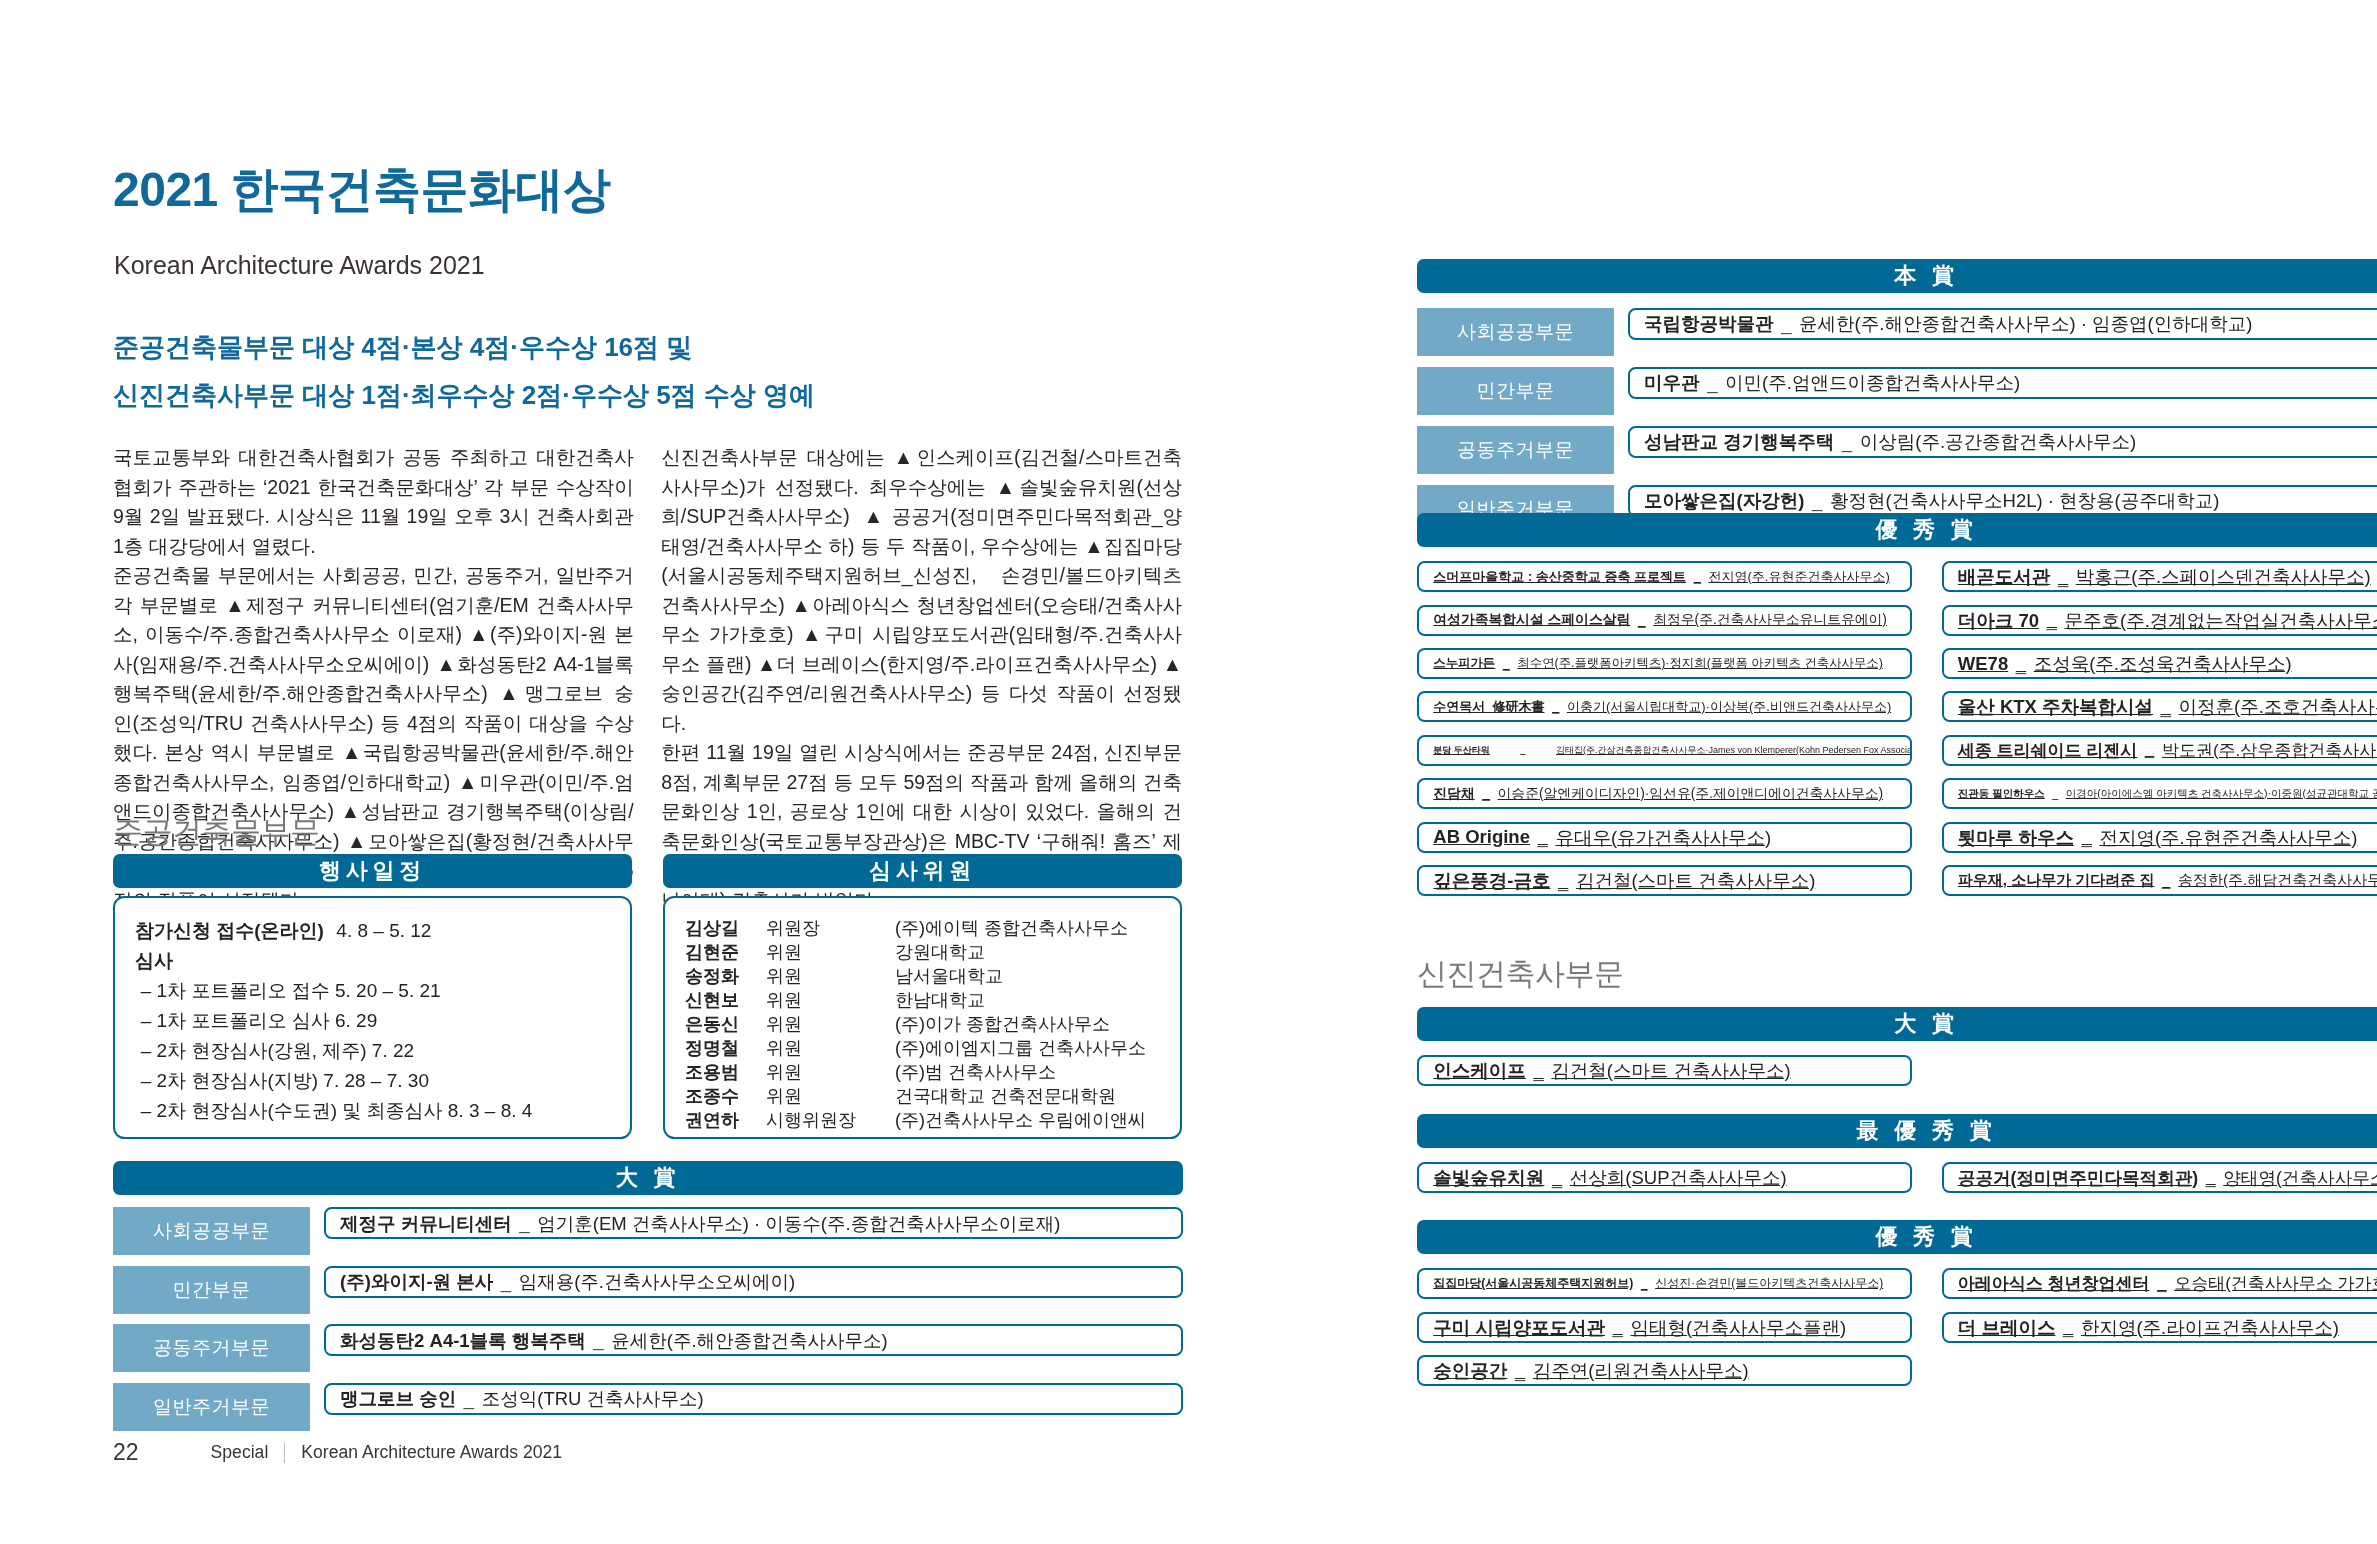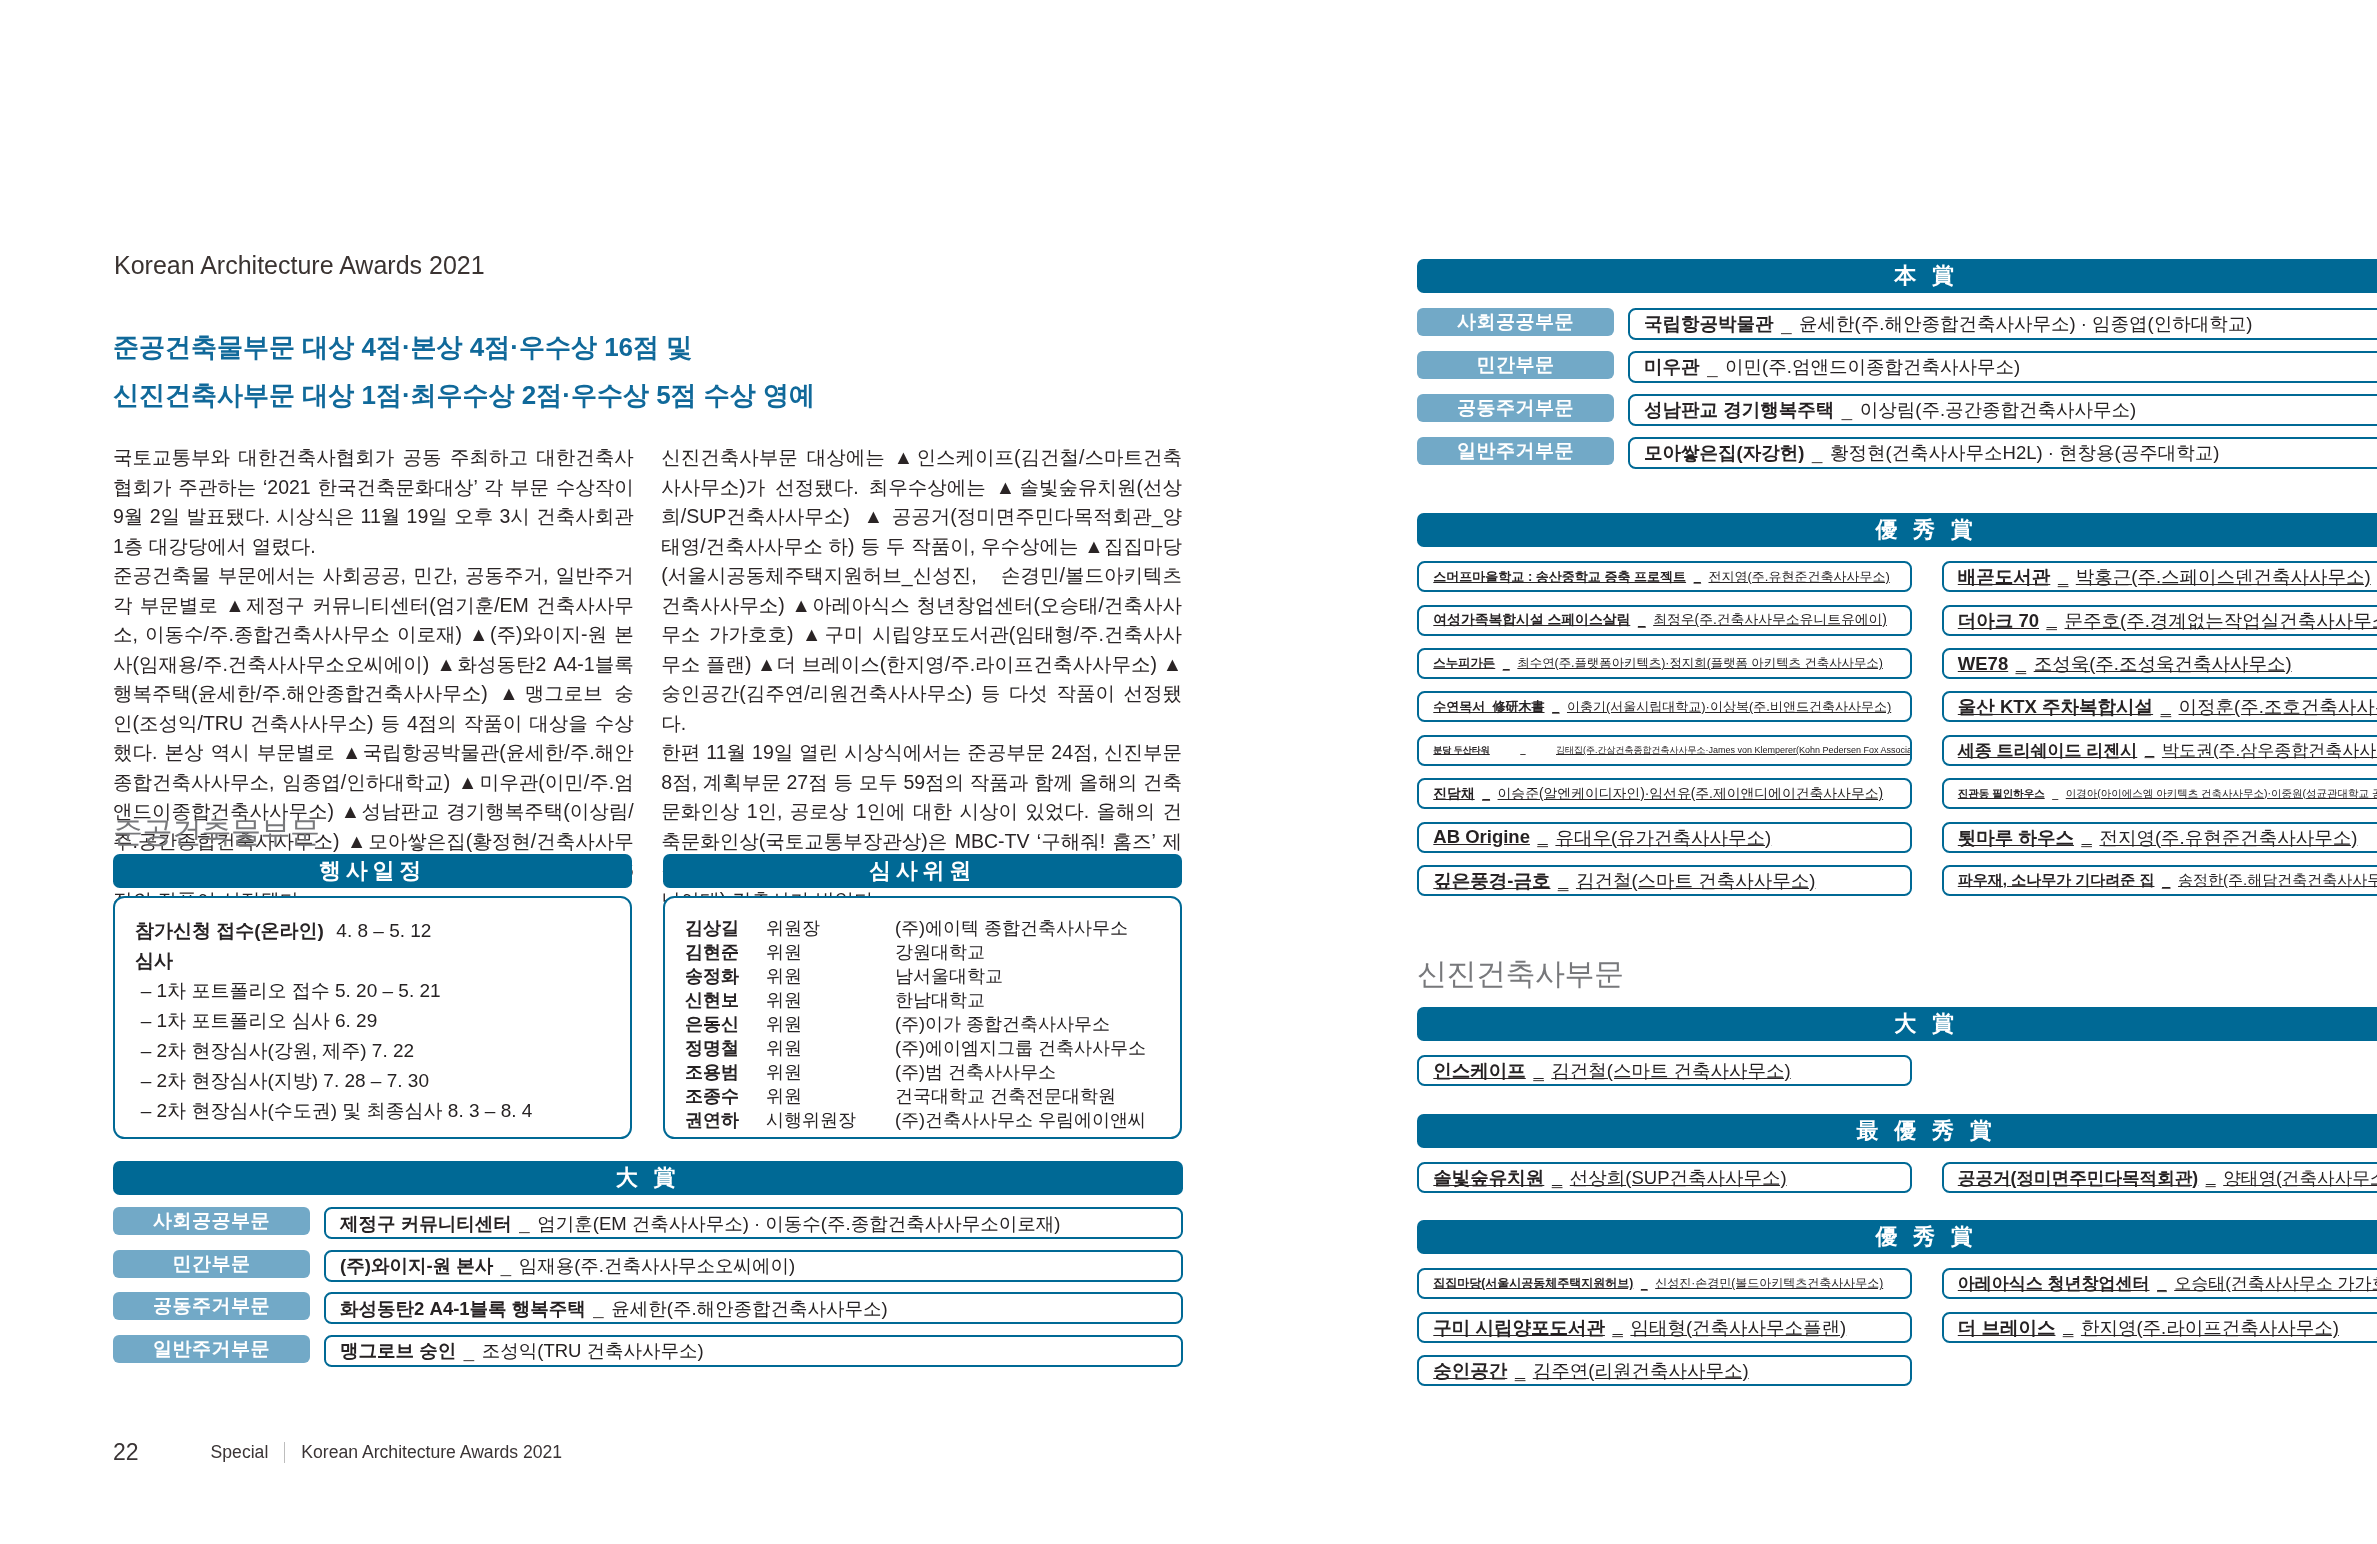--- a/index.html
+++ b/index.html
@@ -59,24 +59,24 @@
   .jury-row{
     display:grid;grid-template-columns:81px 129px 1fr;
     font-size:18px;line-height:24px;white-space:nowrap;
   }
   .jury-name{font-weight:700;}
   
   .award-group{}
   .award-rows{margin-top:12.4px;display:flex;flex-direction:column;gap:10.5px;}
   .award-row{display:flex;gap:13.8px;align-items:stretch;}
   .cat-label{
-    width:197px;min-width:197px;height:28px;
-    background:#72a9c7;color:#ffffff;border-radius:6px;
+    width:197px;min-width:197px;height:48px;
+    background:#72a9c7;color:#ffffff;border-radius:1px;
     display:flex;align-items:center;justify-content:center;
-    font-size:19px;font-weight:700;letter-spacing:0.5px;
+    font-size:19px;font-weight:400;letter-spacing:0.5px;
   }
   .entry{
     flex:1;height:32px;box-sizing:border-box;
     border:2.4px solid #006995;border-radius:7.6px;background:#ffffff;
     display:flex;align-items:center;padding:0 14.3px;
     font-size:18.5px;white-space:nowrap;overflow:hidden;
   }
   .entry b{font-weight:700;}
   .entry .sep{margin:0 7.6px;color:#55504f;}
   .entry .credit{font-weight:400;}
@@ -91,20 +91,21 @@
   }
   .footer .pgnum{font-size:23px;}
   .footer .flabel{margin-left:72px;}
   .footer .fdiv{width:0;height:21px;border-left:1px solid #bdbdbd;margin:0 16px;}
 </style>
 </head>
 <body>
 
 <div class="spread">
 
+  <h1 class="abs main-title" style="margin:0;">2021 한국건축문화대상</h1>
   <div class="abs subtitle">Korean Architecture Awards 2021</div>
 
   <div class="abs headlines">
     <div>준공건축물부문 대상 4점·본상 4점·우수상 16점 및</div>
     <div>신진건축사부문 대상 1점·최우수상 2점·우수상 5점 수상 영예</div>
   </div>
 
   <div class="abs body-cols">
     <div class="body-col">
       <p>국토교통부와 대한건축사협회가 공동 주최하고 대한건축사협회가 주관하는 ‘2021 한국건축문화대상’ 각 부문 수상작이 9월 2일 발표됐다. 시상식은 11월 19일 오후 3시 건축사회관 1층 대강당에서 열렸다.</p>

